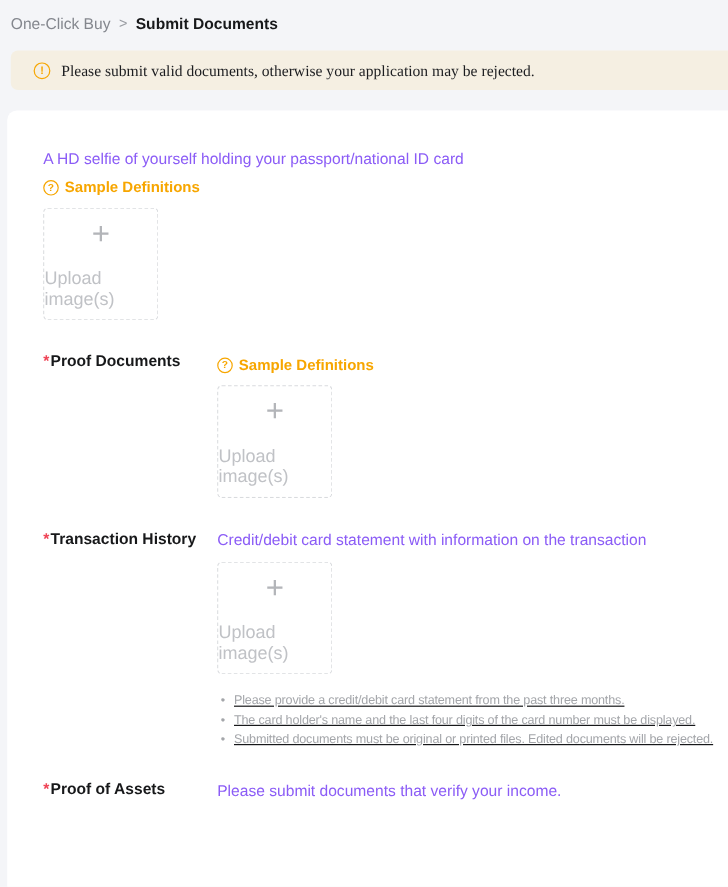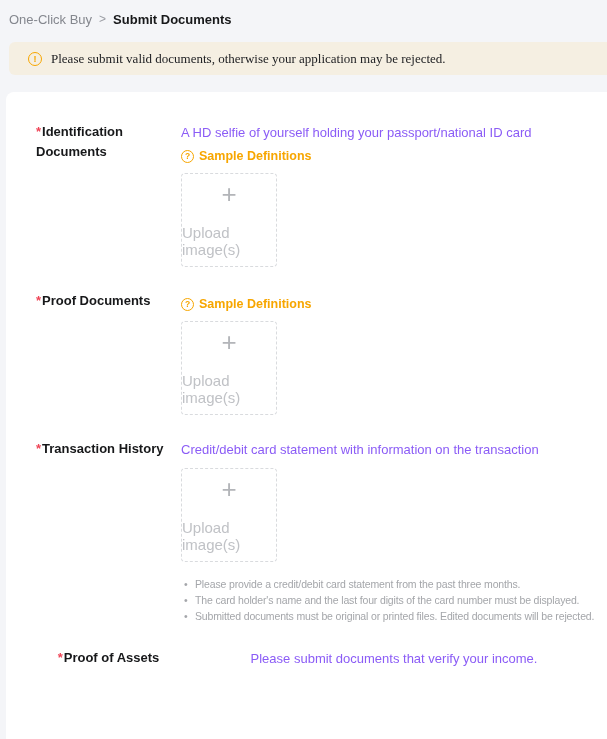--- a/index.html
+++ b/index.html
@@ -54,21 +54,21 @@
     margin: 17px 0 0 6px;
     width: calc(100% - 6px);
     min-height: 660px;
     background: #ffffff;
     border-radius: 8px 0 0 0;
     padding: 30px 0 40px 30px;
   }
 
   
   .row { display: flex; margin-bottom: 24px; }
-  .row:last-child { margin-bottom: 0; text-align: center; }
+  .row:last-child { margin-bottom: 0; }
   .label-col {
     width: 145px;
     flex-shrink: 0;
     font-size: 13px;
     font-weight: 700;
     line-height: 20px;
     color: #17181a;
   }
   .req { color: #ef4456; margin-right: 1px; }
   .content-col { flex: 1; min-width: 0; }
@@ -121,21 +121,21 @@
   }
   .upload-text {
     margin-top: 18px;
     font-size: 15px;
     color: #c0c2c6;
   }
 
   
   .note { margin-top: 14px; max-width: 420px; }
   .note-title { font-size: 12px; font-weight: 600; color: #17181a; line-height: 16px; }
-  .note-list { margin-top: 4px; list-style: none; }
+  .note-list { margin-top: 4px; list-style: none; text-decoration: underline; }
   .note-list li {
     position: relative;
     padding-left: 14px;
     font-size: 10.5px;
     letter-spacing: -0.15px;
     line-height: 16px;
     color: #a4a6aa;
   }
   .note-list li::before {
     content: "\2022";
@@ -154,23 +154,20 @@
 </nav>
 
 <div class="banner">
   <span class="info-icon">!</span>
   <span class="banner-text">Please submit valid documents, otherwise your application may be rejected.</span>
 </div>
 
 <div class="card">
 
   <div class="row">
-    <div class="label-col">
-      <span class="req">*</span><span>Identification Documents</span>
-    </div>
     <div class="content-col">
       <div class="desc">A HD selfie of yourself holding your passport/national ID card</div>
       <a class="sample-link">
         <span class="q-icon">?</span>
         <span>Sample Definitions</span>
       </a>
       <div class="upload-box">
         <div class="plus">+</div>
         <div class="upload-text">Upload image(s)</div>
       </div>

